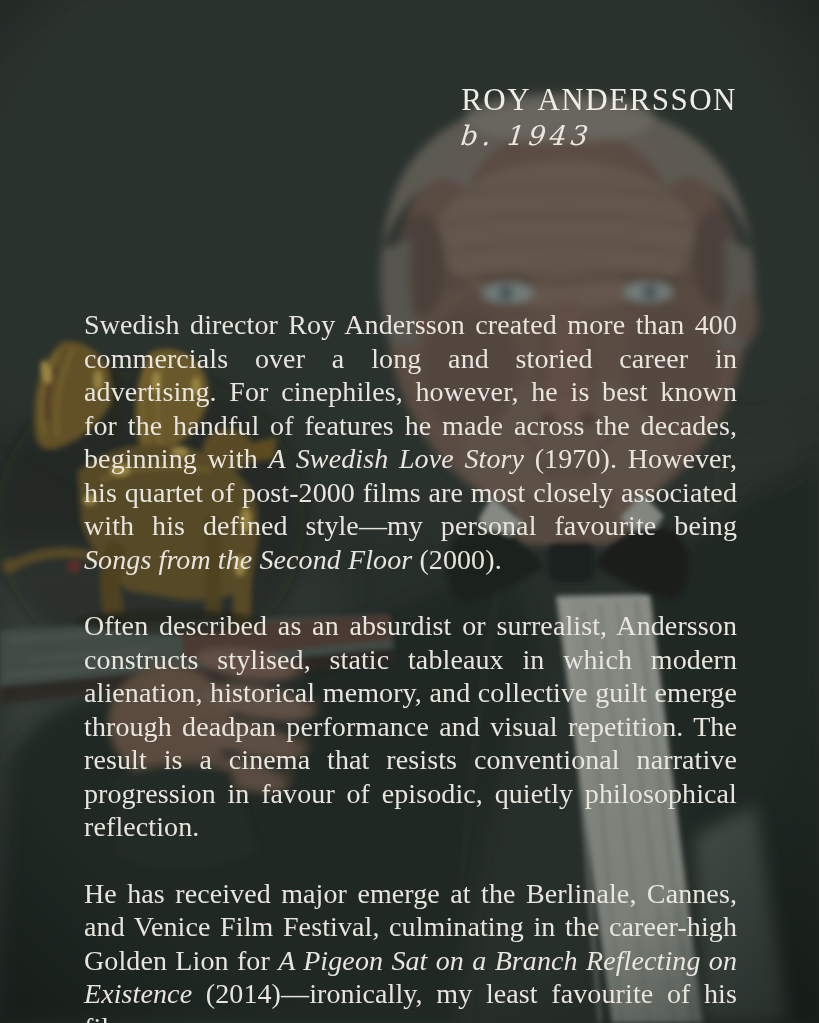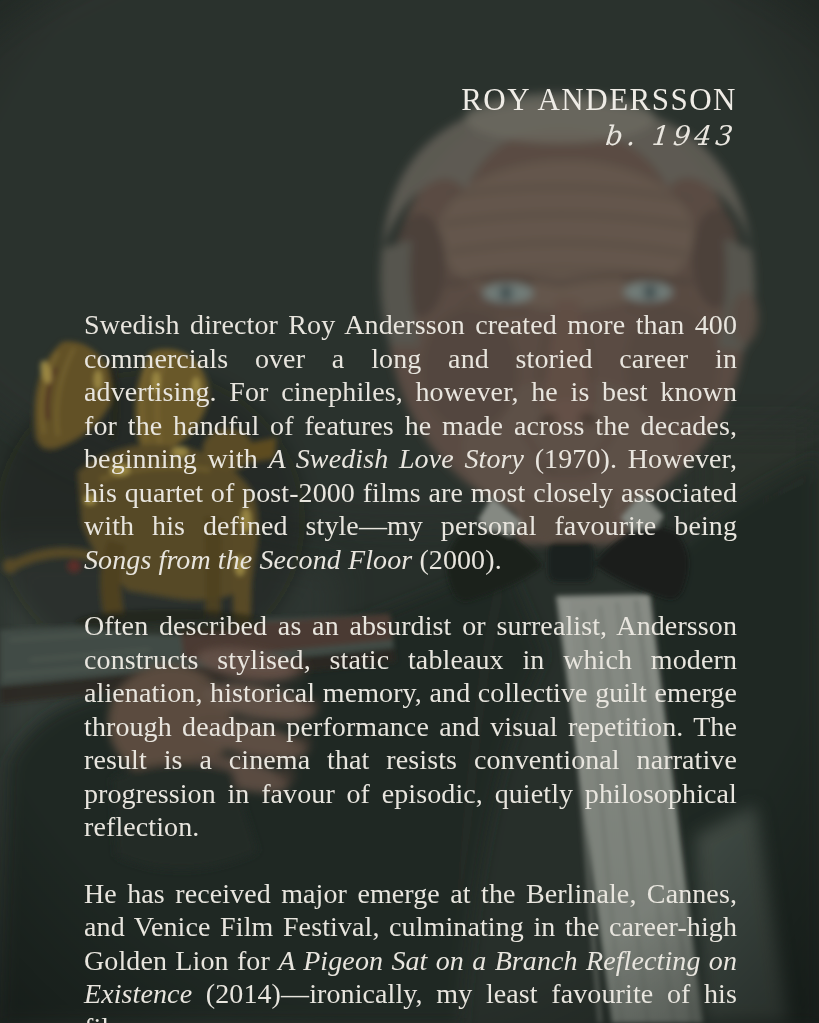--- a/index.html
+++ b/index.html
@@ -12,21 +12,21 @@
   }
   .photo {
     position: absolute; top: 0; left: 0;
     width: 819px; height: 1023px;
     display: block;
   }
   .header {
     position: absolute;
     top: 82px;
     right: 82px;
-    text-align: right;
+    text-align: left;
     color: #efece6;
   }
   .page-title {
     margin: 0;
     font-size: 31px;
     font-weight: 400;
     letter-spacing: 1.5px;
     line-height: 36px;
     color: #efece6;
     white-space: nowrap;

